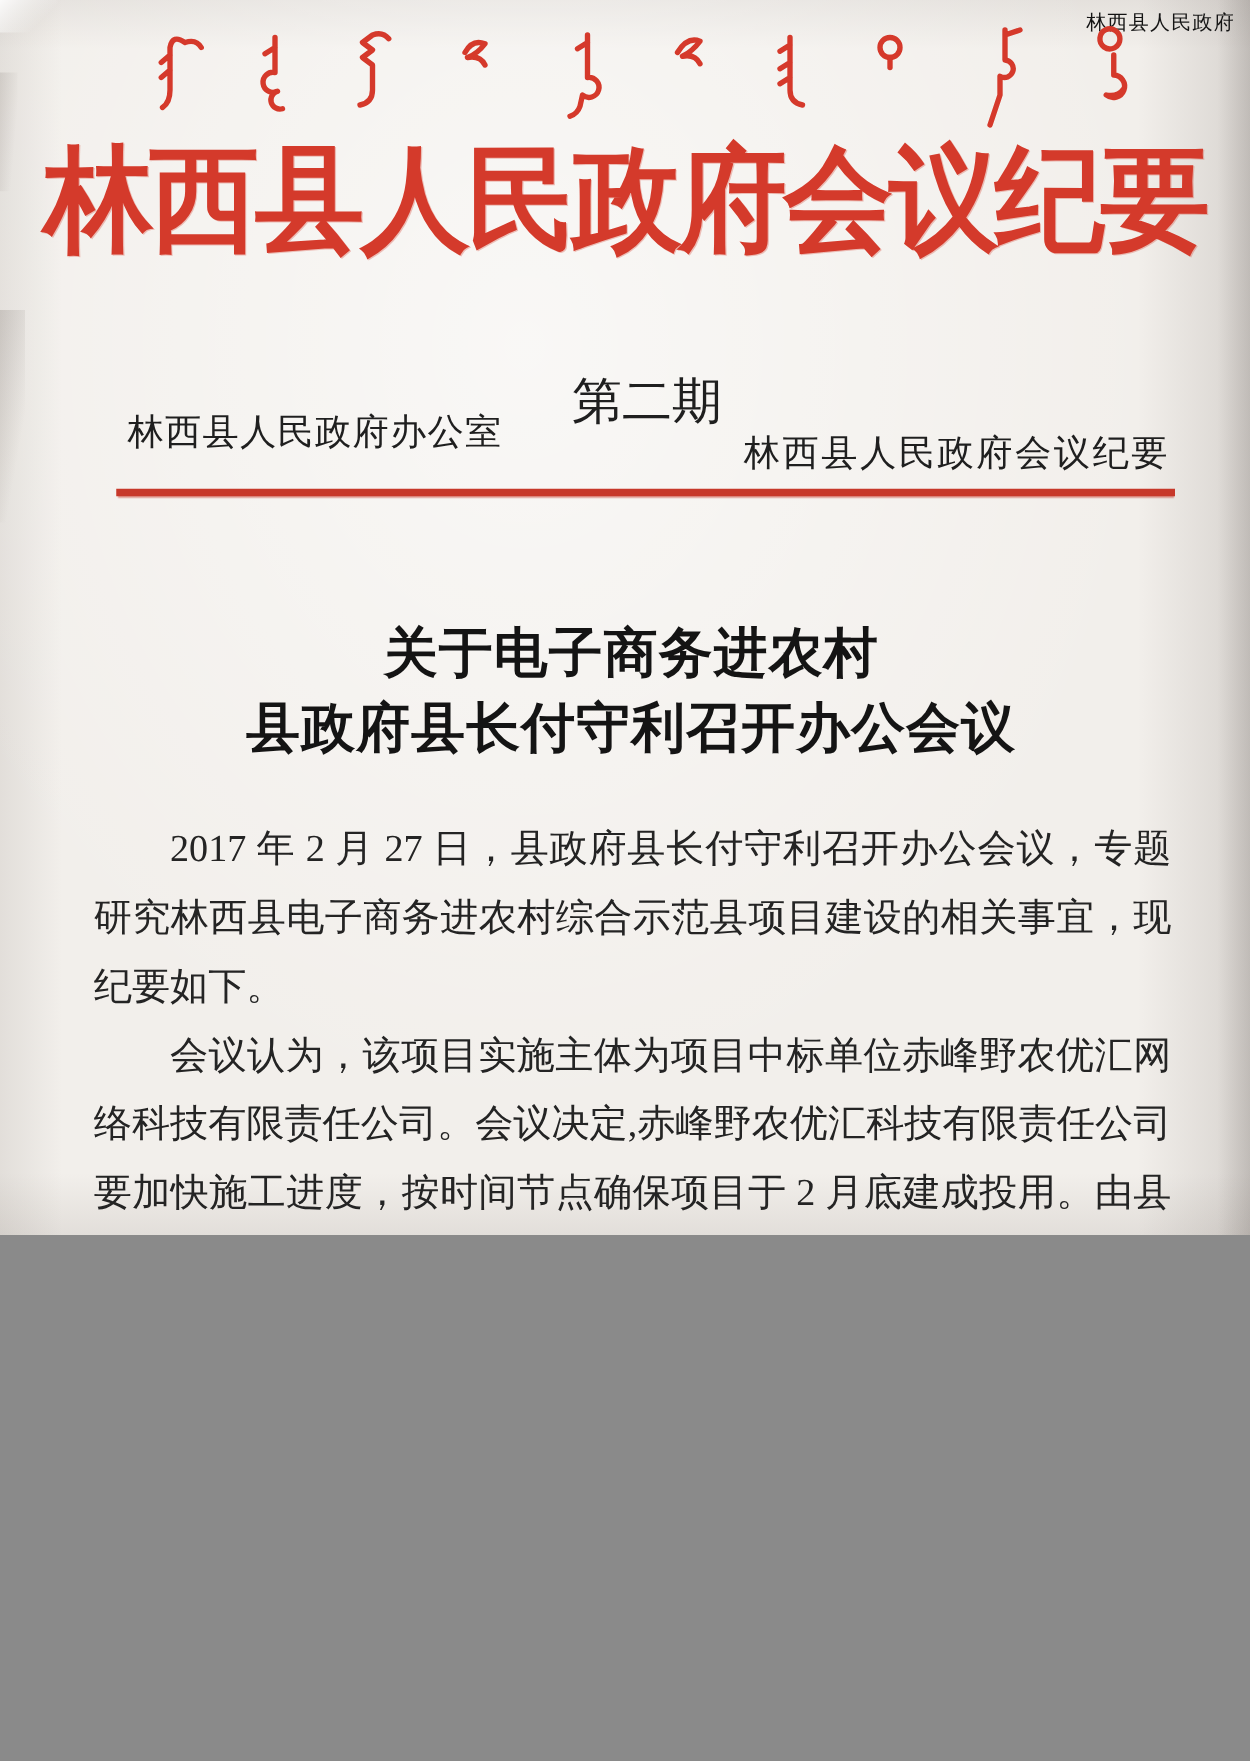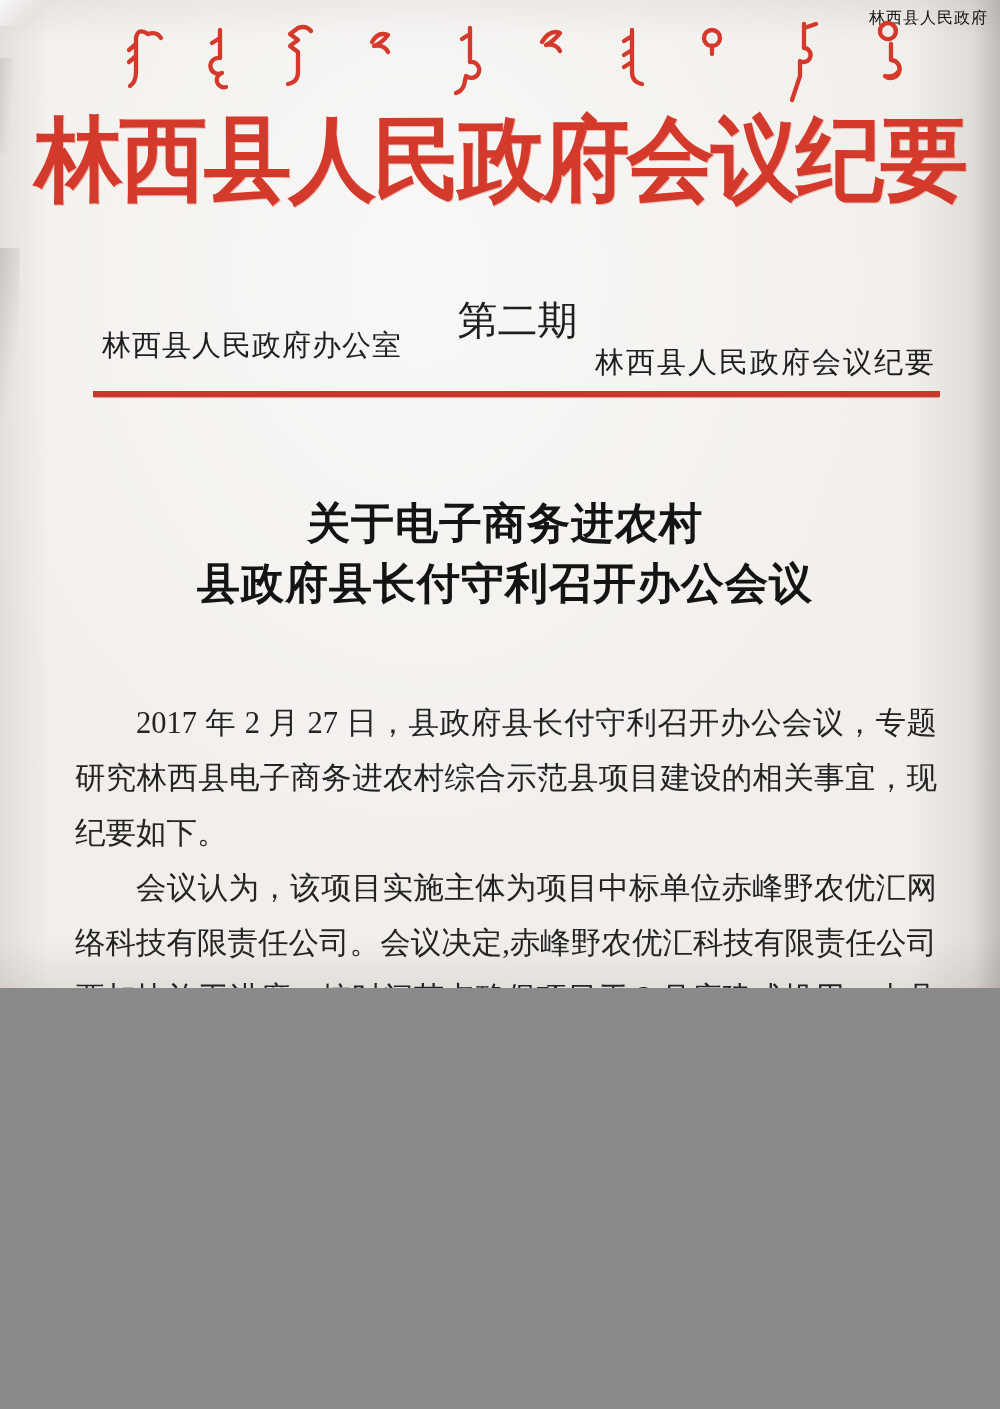--- a/index.html
+++ b/index.html
@@ -24,21 +24,21 @@
     text-shadow:1px 1px 0 rgba(212,58,43,0.30);
   }
   .issue-no{position:absolute;top:293px;left:95px;width:845px;text-align:center;font-size:40px;color:#1f1f1f;}
   .pub-row{position:absolute;top:326px;left:102px;right:64px;display:flex;justify-content:space-between;align-items:flex-start;gap:47px;}
   .office{font-size:29px;letter-spacing:1px;color:#1f1f1f;}
   .pub-date{font-size:29px;letter-spacing:2px;color:#1f1f1f;margin-top:17px;}
   .rule{position:absolute;top:391px;left:93px;right:60px;height:6px;background:#c7382a;
         box-shadow:0 2px 1px -1px rgba(199,56,42,0.45);}
   .doc-title{position:absolute;top:478px;left:75px;width:860px;text-align:center;
              font-weight:bold;font-size:43px;line-height:60px;color:#141414;letter-spacing:1px;margin-top:16px;}
-  .body-text{position:absolute;top:696px;left:75px;width:862px;font-size:30.5px;line-height:55px;
+  .body-text{position:absolute;top:652px;left:75px;width:862px;font-size:30.5px;line-height:55px;
              text-align:justify;color:#242424;}
   .body-text p{margin:0;text-indent:2em;}
   .section-heading{font-weight:bold;margin-top:10px;color:#1a1a1a;}
   .p-follow{margin-top:6px;}
   .artifact{position:absolute;pointer-events:none;}
   .crease-a{left:0;top:248px;width:20px;height:170px;
             background:linear-gradient(100deg, rgba(90,80,72,0.20), rgba(90,80,72,0) 70%);}
   .crease-b{left:0;top:58px;width:14px;height:95px;
             background:linear-gradient(95deg, rgba(90,80,72,0.14), rgba(90,80,72,0) 75%);}
   .shadow-right{right:0;top:0;width:26px;height:1409px;

